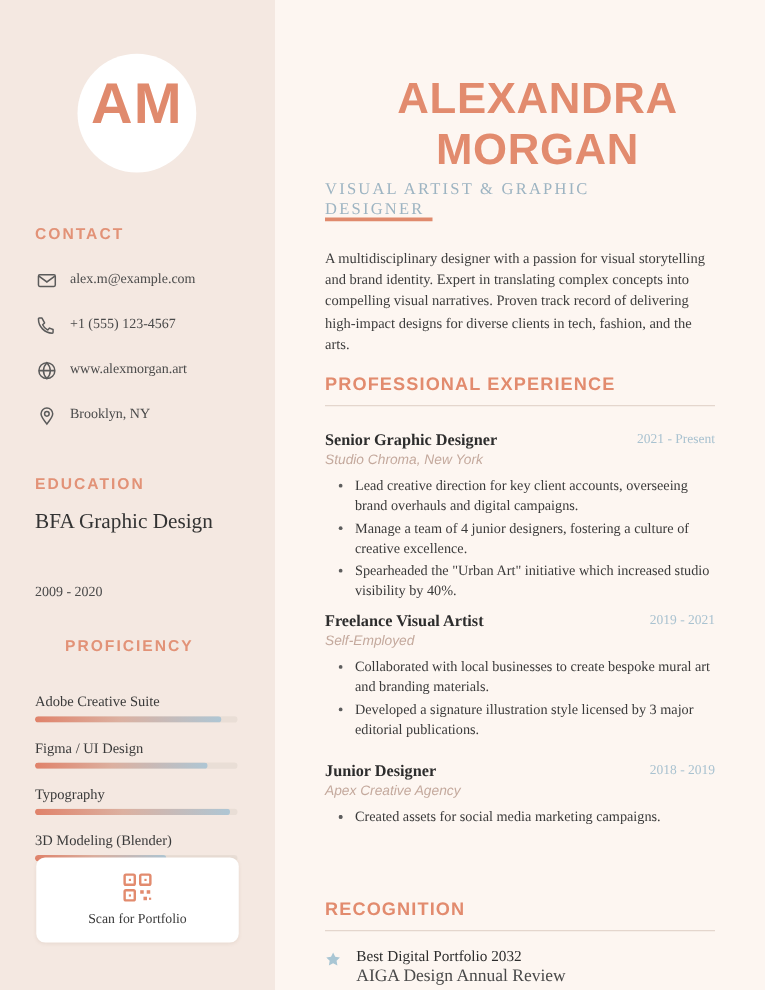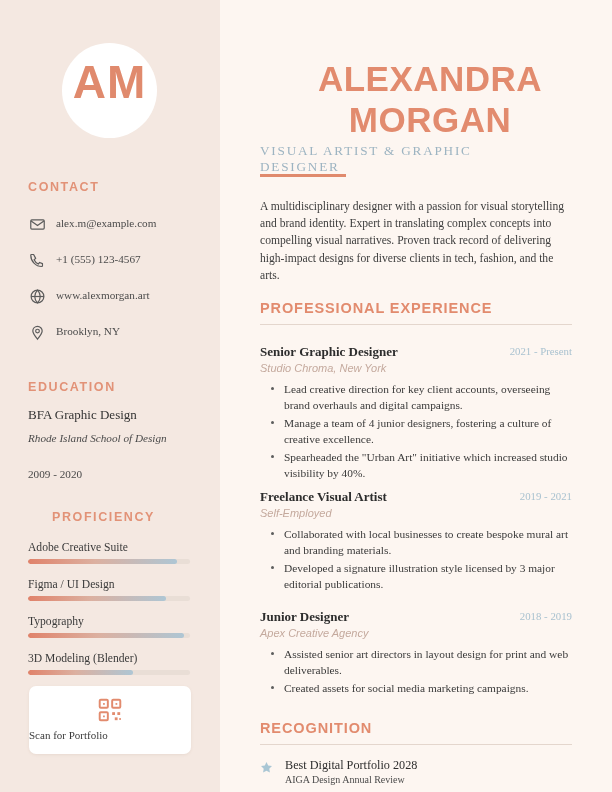--- a/index.html
+++ b/index.html
@@ -98,21 +98,21 @@
     line-height: 17px;
     color: #4a4a4a;
     white-space: nowrap;
   }
 
   
   .edu-degree {
     position: absolute;
     left: 28px;
     font-family: "Liberation Serif", serif;
-    font-size: 13px;
+    font-size: 17px;
     color: #333333;
     white-space: nowrap;
   }
   .edu-school {
     position: absolute;
     left: 28px;
     width: 160px;
     font-family: "Liberation Serif", serif;
     font-style: italic;
     font-size: 11.2px;
@@ -134,20 +134,21 @@
     left: 28px;
     width: 162px;
   }
   .skill-label {
     font-family: "Liberation Serif", serif;
     font-size: 11.6px;
     color: #3a3a3a;
     white-space: nowrap;
     display: block;
     margin-bottom: 5px;
+    margin-top: 14px;
   }
   .skill-track {
     position: relative;
     width: 162px;
     height: 5px;
     border-radius: 3px;
     background: #e9ded6;
     overflow: hidden;
   }
   .skill-fill {
@@ -177,20 +178,21 @@
     width: 26px;
     height: 26px;
     color: #e28b6e;
   }
   .qr-icon svg { display: block; }
   .qr-caption {
     position: absolute;
     left: 0;
     top: 43px;
     width: 162px;
+    text-align: center;
     font-family: "Liberation Serif", serif;
     font-size: 11px;
     color: #3a3a3a;
   }
 
   
   .right-col {
     position: absolute;
     left: 220px;
     top: 0;
@@ -334,21 +336,21 @@
     margin-left: 25px;
     font-family: "Liberation Serif", serif;
     font-size: 12.2px;
     color: #2d2d2d;
     white-space: nowrap;
   }
   .award-org {
     margin-left: 25px;
     margin-top: 1px;
     font-family: "Liberation Serif", serif;
-    font-size: 10px;
+    font-size: 14px;
     color: #4a4a4a;
     white-space: nowrap;
   }
 </style>
 </head>
 <body>
 
 <div id="page">
 
   <div class="left-panel">
@@ -395,21 +397,20 @@
           <circle cx="12" cy="12" r="9"></circle>
           <path d="M3 12h18"></path>
           <path d="M12 3c2.6 2.8 3.9 6 3.9 9s-1.3 6.2-3.9 9c-2.6-2.8-3.9-6-3.9-9S9.4 5.8 12 3z"></path>
         </svg>
       </span>
       <span class="contact-text">www.alexmorgan.art</span>
     </div>
 
     <div class="side-heading" style="top:380px;">EDUCATION</div>
     <div class="edu-degree" style="top:407px;">BFA Graphic Design</div>
-    <div class="edu-school" style="top:431px;">Rhode Island School of Design</div>
     <div class="edu-years" style="top:468px;">2009 - 2020</div>
 
     <div class="side-heading" style="top:510px;padding-left:24px;">PROFICIENCY</div>
 
     <div class="skill" style="top:541px;">
       <span class="skill-label">Adobe Creative Suite</span>
       <div class="skill-track">
         <div class="skill-fill" style="width: 92%;"></div>
       </div>
     </div>
@@ -489,32 +490,32 @@
       </ul>
     </div>
 
     <div class="job" style="top:609px;">
       <div class="job-head">
         <span class="job-role">Junior Designer</span>
         <span class="job-dates">2018 - 2019</span>
       </div>
       <div class="job-company">Apex Creative Agency</div>
       <ul class="bullets">
-        <li><span class="dot"></span><span>Assisted senior art directors in layout design for print and web deliverables.</span></li>
+        <li><span class="dot"></span></li>
         <li><span class="dot"></span><span>Created assets for social media marketing campaigns.</span></li>
       </ul>
     </div>
 
     <div class="section-heading" style="top:720px;">RECOGNITION</div>
     <div class="section-rule" style="top:744px;"></div>
 
     <div class="award" style="top:758px;">
       <span class="award-star">
         <svg viewBox="0 0 24 24" width="13" height="13" fill="currentColor">
           <path d="M12 1.8l3.1 6.4 7 1-5 4.9 1.2 7-6.3-3.3-6.3 3.3 1.2-7-5-4.9 7-1z"></path>
         </svg>
       </span>
-      <div class="award-title">Best Digital Portfolio 2028</div>
+      <div class="award-title">Best Digital Portfolio 2032</div>
       <div class="award-org">AIGA Design Annual Review</div>
     </div>
 
   </div>
 </div>
 
 </body></html>

